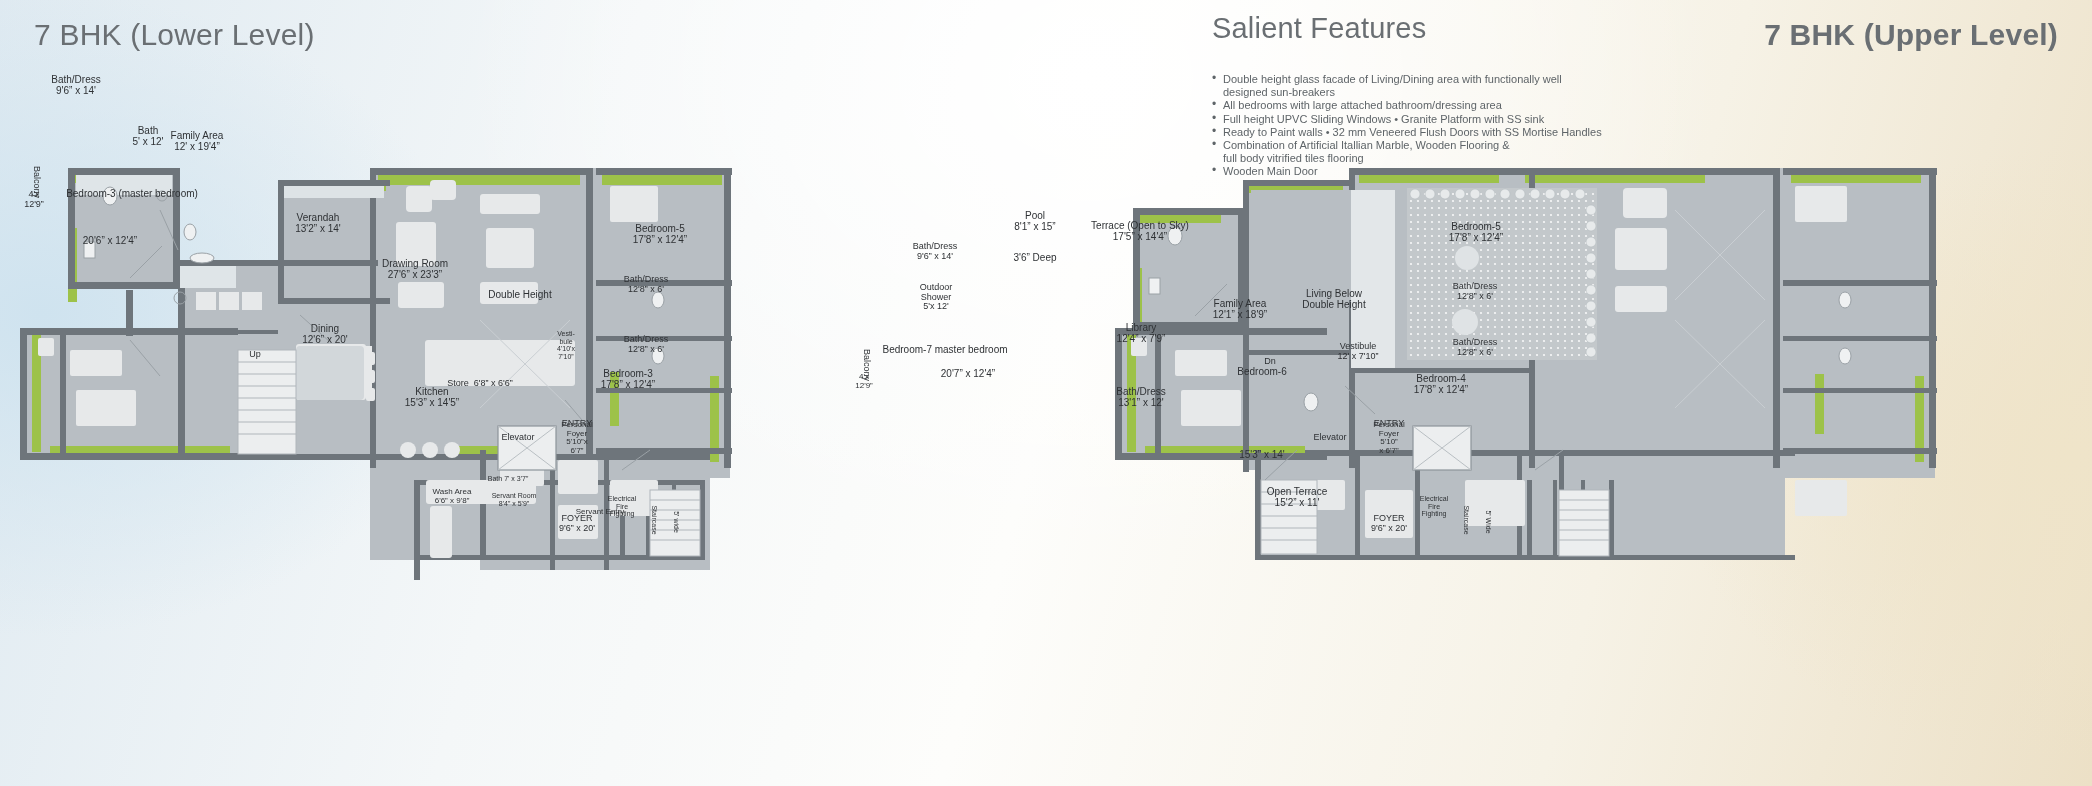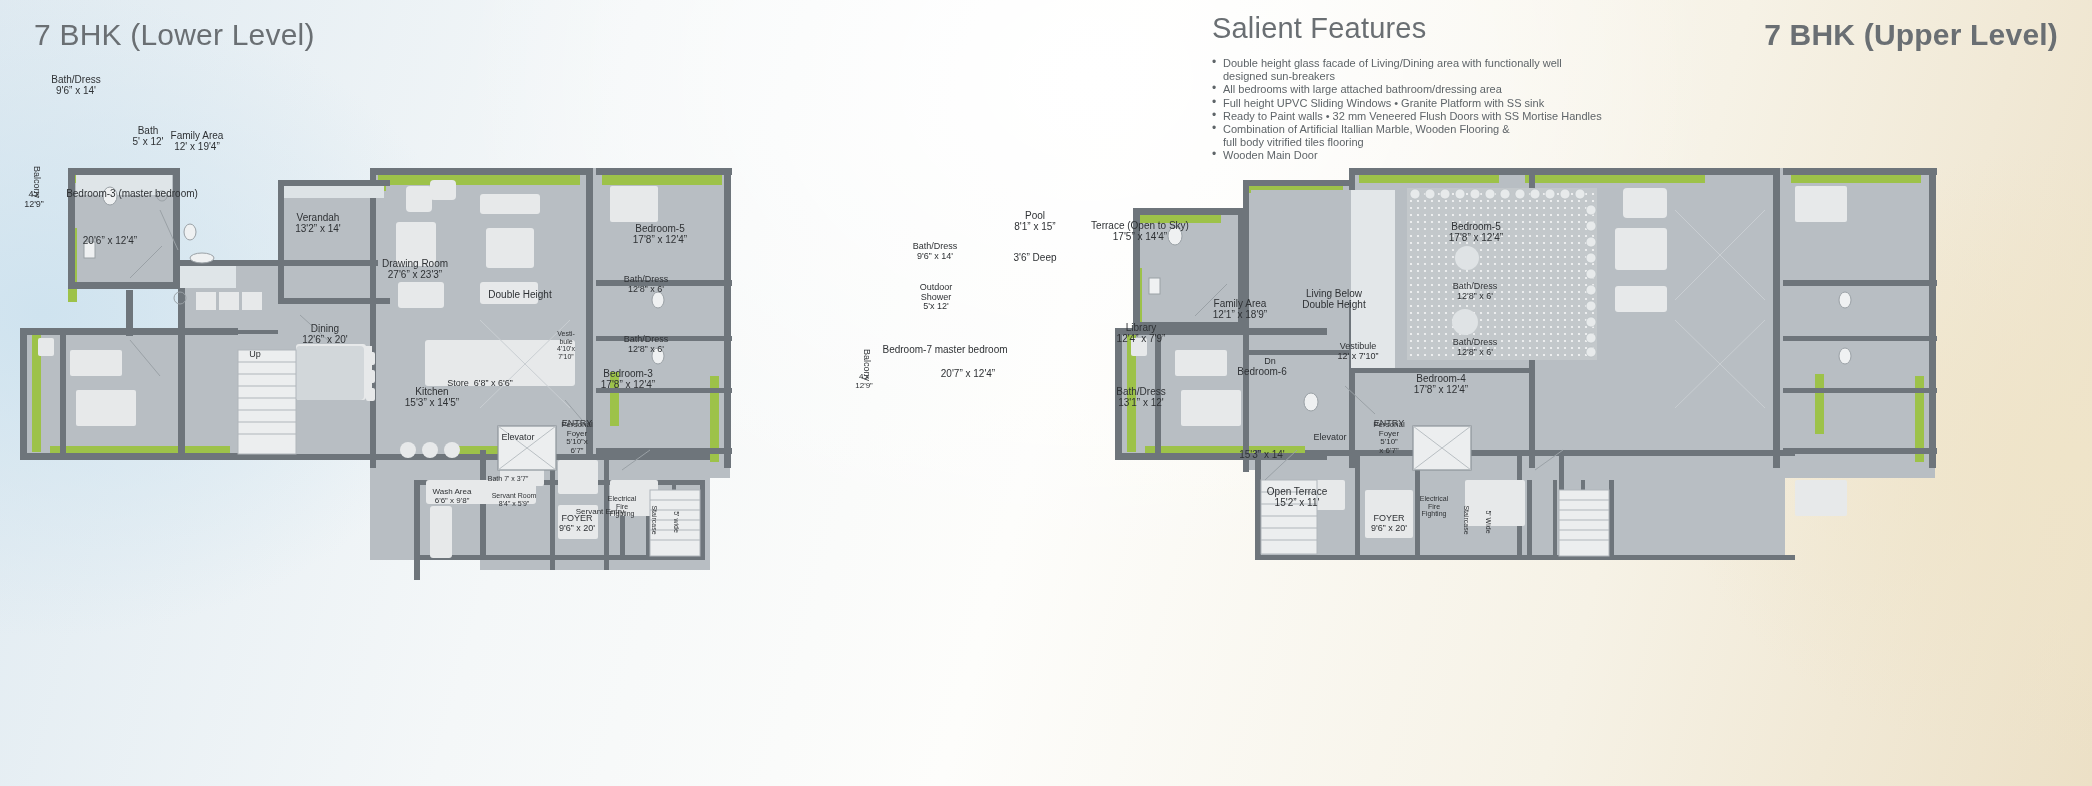--- a/index.html
+++ b/index.html
@@ -26,21 +26,21 @@
     color: #6a6f73;
     letter-spacing: .2px;
     white-space: nowrap;
   }
   #title-left  { left: 34px;  top: 18px; }
   #title-right { right: 34px; top: 18px; text-align: right; font-weight: bold; }
 
   .features { position: absolute; left: 1212px; top: 12px; width: 560px; }
   .features h2 {
     font-size: 29px; font-weight: 400; color: #6a6f73;
-    letter-spacing: .2px; margin-bottom: 12px;
+    letter-spacing: .2px; margin-bottom: 28px;
   }
   .features ul { list-style: none; }
   .features li {
     position: relative;
     font-size: 11px;
     line-height: 13.2px;
     color: #5e6468;
     padding-left: 11px;
     margin-bottom: 0px;
   }

